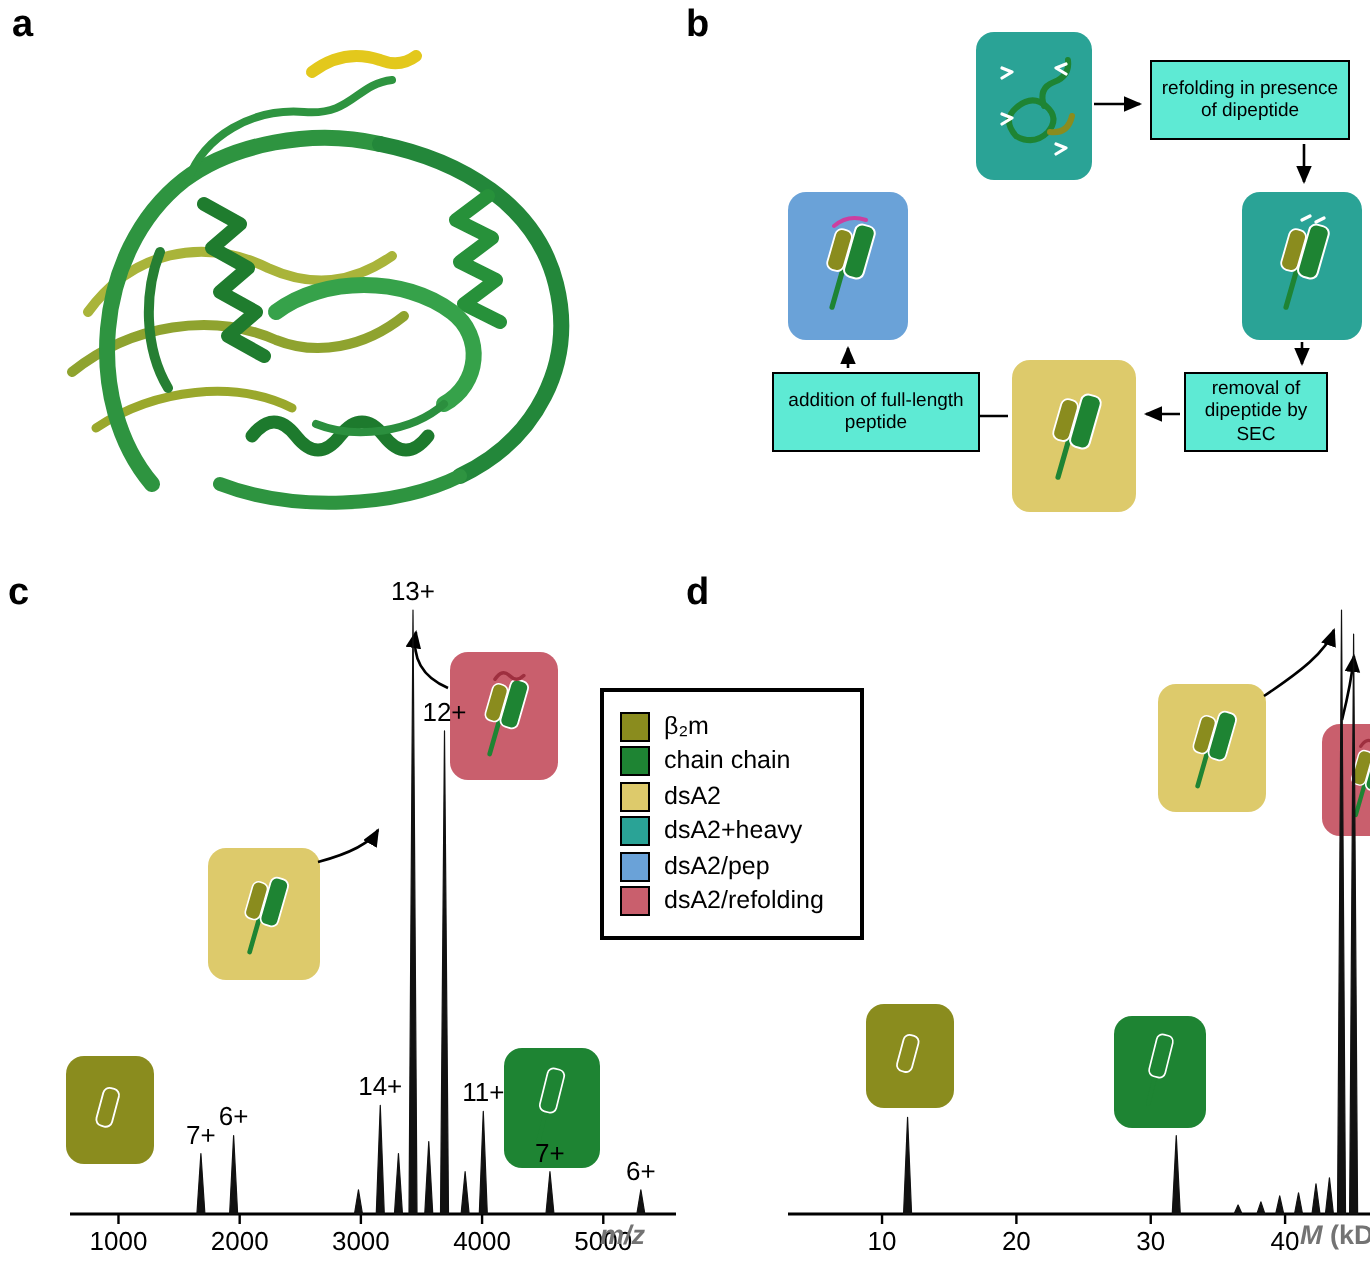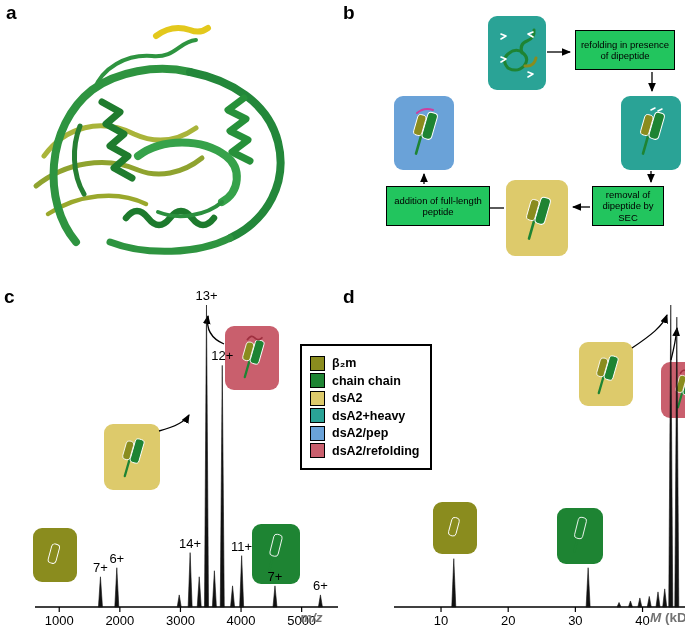--- a/index.html
+++ b/index.html
@@ -2,28 +2,28 @@
 <html><head>
 <meta charset="utf-8">
 <style>
   html,body{margin:0;padding:0;}
   body{width:685px;height:637px;background:#fff;position:relative;overflow:hidden;
        font-family:"Liberation Sans",sans-serif;}
   .plabel{position:absolute;font-weight:bold;font-size:19px;color:#000;z-index:12;}
   .panel{position:absolute;}
   .spec{position:absolute;left:0;top:0;width:100%;height:100%;z-index:3;pointer-events:none;}
   .iconbox{position:absolute;border-radius:9px;display:flex;align-items:center;justify-content:center;z-index:2;}
-  .tbox{position:absolute;background:#22c55e;border:1.4px solid #000;font-size:9.5px;line-height:1.2;
+  .tbox{position:absolute;background:#5eead4;border:1.4px solid #000;font-size:9.5px;line-height:1.2;
         display:flex;align-items:center;justify-content:center;text-align:center;
         padding:2px 4px;box-sizing:border-box;z-index:4;color:#000;}
   .barrows{position:absolute;left:0;top:0;width:100%;height:100%;z-index:1;}
   .axlab{position:absolute;font-weight:bold;font-size:13.5px;color:#737373;z-index:5;white-space:nowrap;}
   .legend{position:absolute;left:300px;top:344px;width:132px;background:#fff;border:2px solid #000;
           padding:7px 8px;z-index:10;box-sizing:border-box;}
-  .litem{display:flex;align-items:center;gap:7px;margin:2.5px 0;font-weight:bold;font-size:12.5px;color:#000;}
+  .litem{display:flex;gap:7px;margin:2.5px 0;font-weight:normal;font-size:12.5px;color:#000;}
   .lsw{width:13px;height:13px;border:1px solid #000;flex:none;}
 </style>
 </head>
 <body>
 
 <svg width="0" height="0" style="position:absolute" aria-hidden="true">
   <defs>
     <marker id="ah" markerWidth="9" markerHeight="8" refX="6.2" refY="3" orient="auto">
       <path d="M0,0 L7,3 L0,6 Z" fill="#000"></path>
     </marker>

